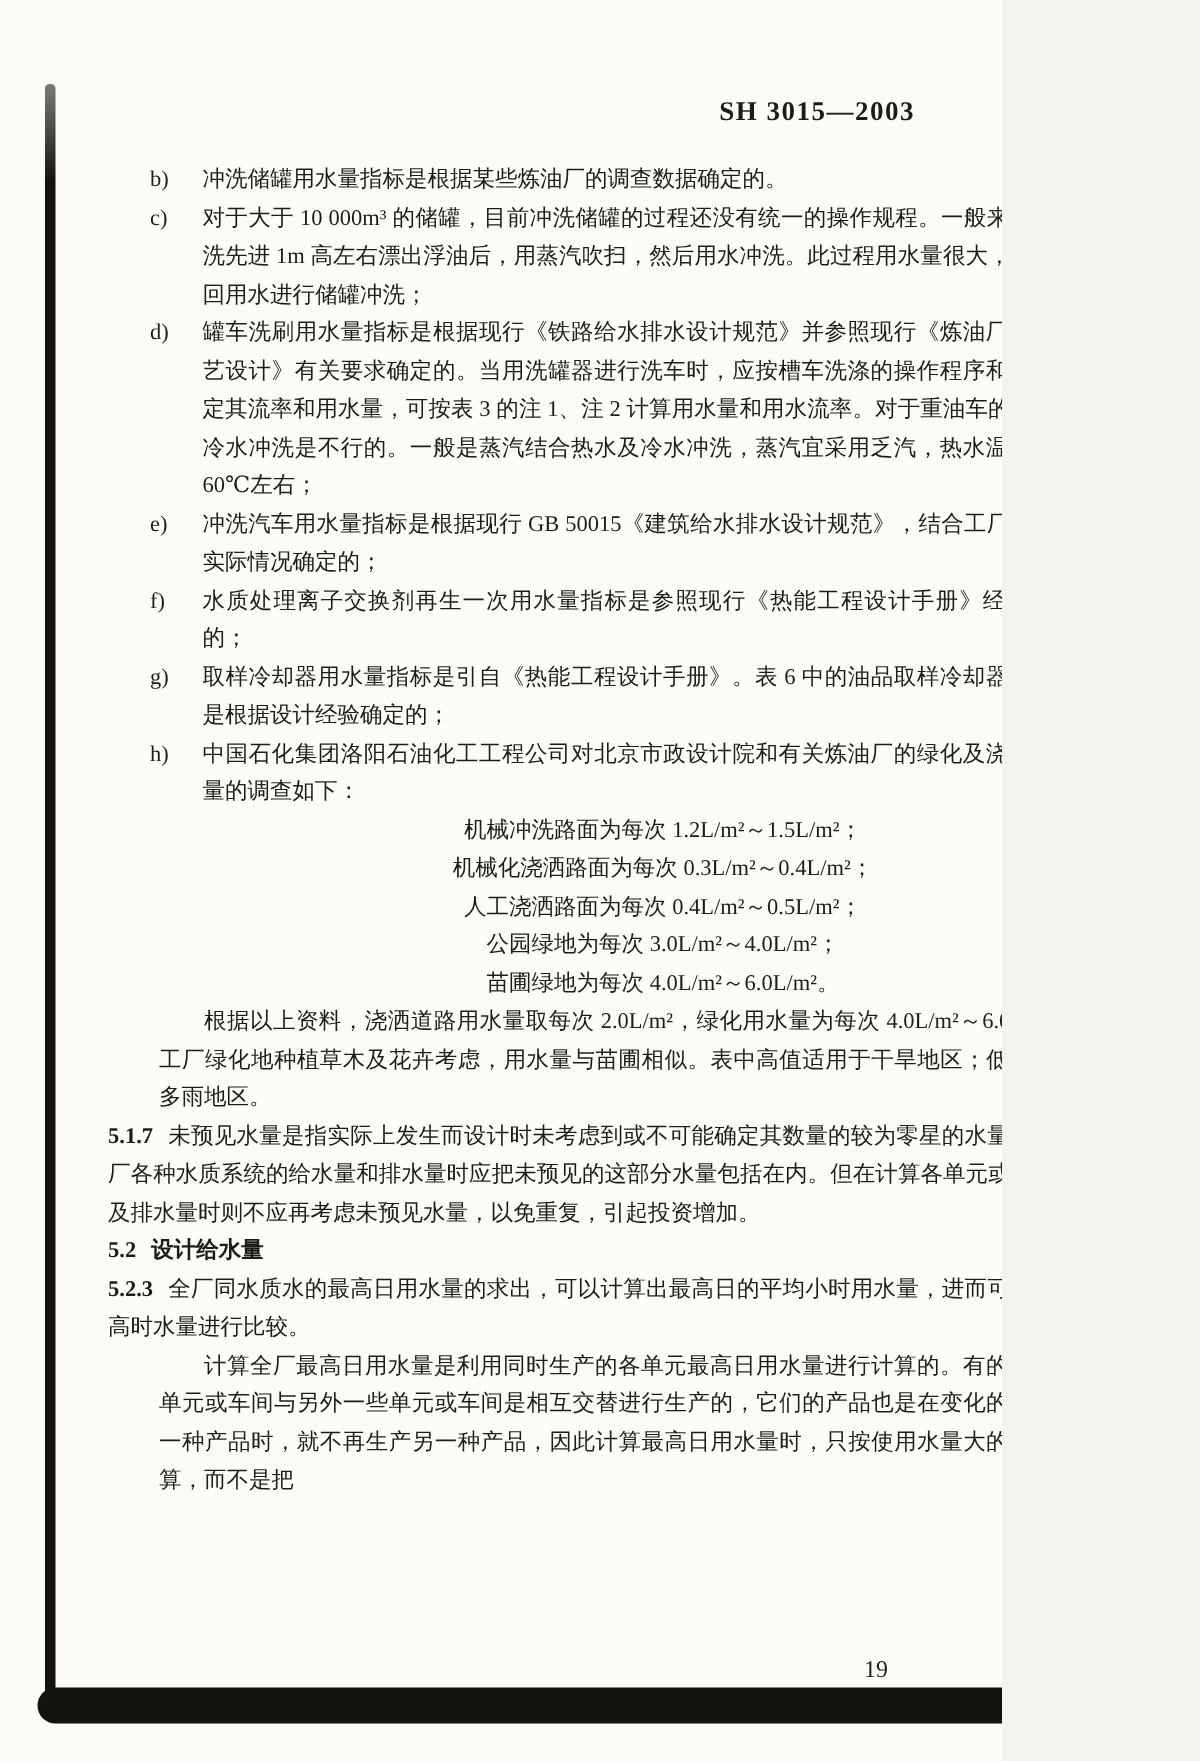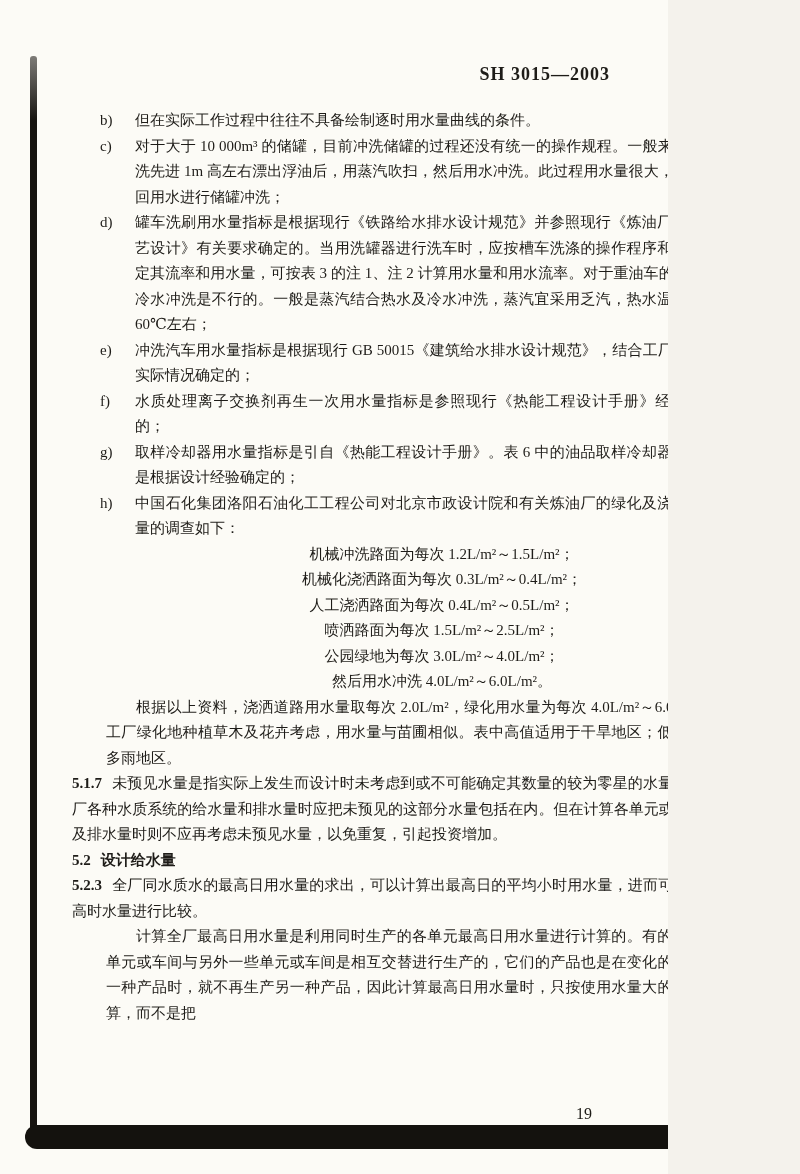--- a/index.html
+++ b/index.html
@@ -80,21 +80,21 @@
 
   <div class="scan-edge-left"></div>
   <div class="scan-edge-bottom"></div>
 
   <div class="doc-number">SH 3015—2003</div>
 
   <div class="content">
 
     <div class="list-item">
       <span class="li-label">b)</span>
-      <span class="li-text">但在实际工作过程中往往不具备绘制逐时用水量曲线的条件。</span>
+      <span class="li-text">冲洗储罐用水量指标是根据某些炼油厂的调查数据确定的。</span>
     </div>
 
     <div class="list-item">
       <span class="li-label">c)</span>
       <span class="li-text">对于大于 10 000m³ 的储罐，目前冲洗储罐的过程还没有统一的操作规程。一般来说，每次冲洗先进 1m 高左右漂出浮油后，用蒸汽吹扫，然后用水冲洗。此过程用水量很大，因此宜采用回用水进行储罐冲洗；</span>
     </div>
 
     <div class="list-item">
       <span class="li-label">d)</span>
       <span class="li-text">罐车洗刷用水量指标是根据现行《铁路给水排水设计规范》并参照现行《炼油厂油品储运工艺设计》有关要求确定的。当用洗罐器进行洗车时，应按槽车洗涤的操作程序和操作方法确定其流率和用水量，可按表 3 的注 1、注 2 计算用水量和用水流率。对于重油车的冲洗，单用冷水冲洗是不行的。一般是蒸汽结合热水及冷水冲洗，蒸汽宜采用乏汽，热水温度一般宜为 60℃左右；</span>
@@ -116,23 +116,22 @@
     </div>
 
     <div class="list-item">
       <span class="li-label">h)</span>
       <span class="li-text">中国石化集团洛阳石油化工工程公司对北京市政设计院和有关炼油厂的绿化及浇洒道路用水量的调查如下：</span>
     </div>
 
     <div class="subline">机械冲洗路面为每次 1.2L/m²～1.5L/m²；</div>
     <div class="subline">机械化浇洒路面为每次 0.3L/m²～0.4L/m²；</div>
     <div class="subline">人工浇洒路面为每次 0.4L/m²～0.5L/m²；</div>
-    <div class="subline">喷洒路面为每次 1.5L/m²～2.5L/m²；</div>
     <div class="subline">公园绿地为每次 3.0L/m²～4.0L/m²；</div>
-    <div class="subline">然后用水冲洗 4.0L/m²～6.0L/m²。</div>
+    <div class="subline">苗圃绿地为每次 4.0L/m²～6.0L/m²。</div>
 
     <p class="para-indent">根据以上资料，浇洒道路用水量取每次 2.0L/m²，绿化用水量为每次 4.0L/m²～6.0L/m²，是按工厂绿化地种植草木及花卉考虑，用水量与苗圃相似。表中高值适用于干旱地区；低值用于湿润多雨地区。</p>
 
     <p class="clause">
       <span class="clause-num">5.1.7</span><span>未预见水量是指实际上发生而设计时未考虑到或不可能确定其数量的较为零星的水量。在计算全厂各种水质系统的给水量和排水量时应把未预见的这部分水量包括在内。但在计算各单元或单体的给水及排水量时则不应再考虑未预见水量，以免重复，引起投资增加。</span>
     </p>
 
     <p class="clause clause-heading">
       <span class="clause-num">5.2</span><span>设计给水量</span>
     </p>

